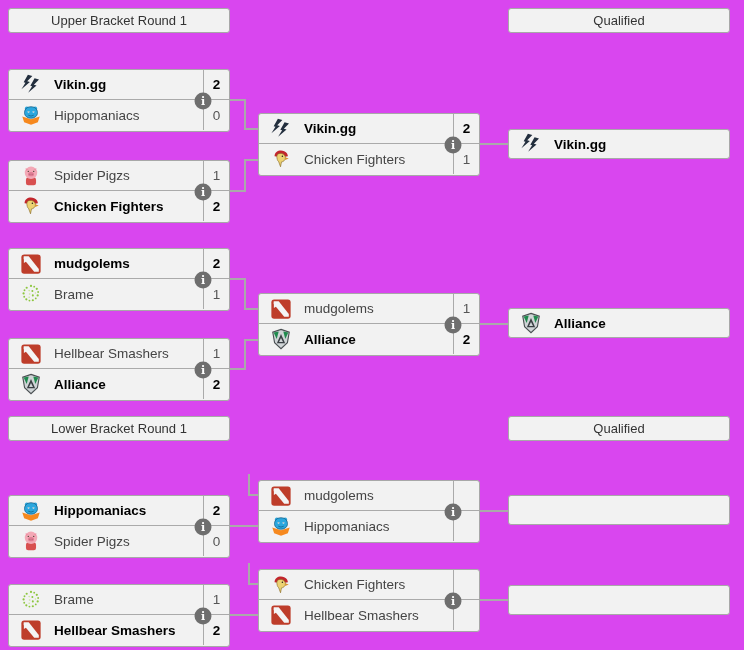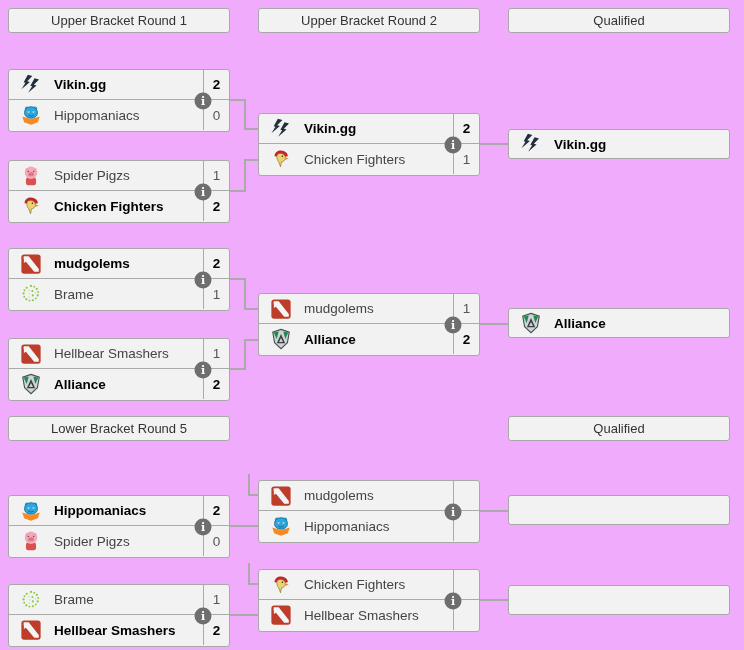--- a/index.html
+++ b/index.html
@@ -1,19 +1,19 @@
 <!DOCTYPE html>
 <html><head>
 <meta charset="utf-8">
 <title>Bracket</title>
 <style>
   * { margin:0; padding:0; box-sizing:border-box; }
   html,body { background:#ffffff; }
   body { font-family:"Liberation Sans", sans-serif; }
-  #stage { position:relative; width:744px; height:650px; background:#f0abfc; overflow:hidden; }
+  #stage { position:relative; width:744px; height:650px; background:#d946ef; overflow:hidden; }
 
   .hdr {
     position:absolute; width:222px; height:25px;
     background:#f2f2f2; border:1px solid #a8a8a8; border-radius:3px;
     display:flex; align-items:center; justify-content:center;
     font-size:13px; color:#333;
   }
 
   .match {
     position:absolute; width:222px; height:63px;
@@ -130,28 +130,25 @@
       <polygon points="4,5 9.5,3.8 7.3,12" fill="#1f8a4d"></polygon>
       <polygon points="20,5 14.5,3.8 16.7,12" fill="#1f8a4d"></polygon>
       <polygon points="12,6.5 16.5,16.5 7.5,16.5" fill="#3a3f44"></polygon>
       <polygon points="12,11 14.2,15.2 9.8,15.2" fill="#cfd4d6"></polygon>
     </symbol>
   </svg>
 
   <div class="hdr" style="left:8px;top:8px">
       <span>Upper Bracket Round 1</span>
     </div>
-  <div class="hdr" style="left:258px;top:8px">
-      <span>Upper Bracket Round 2</span>
-    </div>
   <div class="hdr" style="left:508px;top:8px">
       <span>Qualified</span>
     </div>
   <div class="hdr" style="left:8px;top:416px">
-      <span>Lower Bracket Round 5</span>
+      <span>Lower Bracket Round 1</span>
     </div>
   <div class="hdr" style="left:508px;top:416px">
       <span>Qualified</span>
     </div>
 
   <div class="seg" style="left:230px;top:99px;width:16px;height:2px"></div>
   <div class="seg" style="left:244px;top:99px;width:2px;height:31px"></div>
   <div class="seg" style="left:244px;top:128px;width:14px;height:2px"></div>
   <div class="seg" style="left:230px;top:190px;width:16px;height:2px"></div>
   <div class="seg" style="left:244px;top:159px;width:2px;height:33px"></div>

